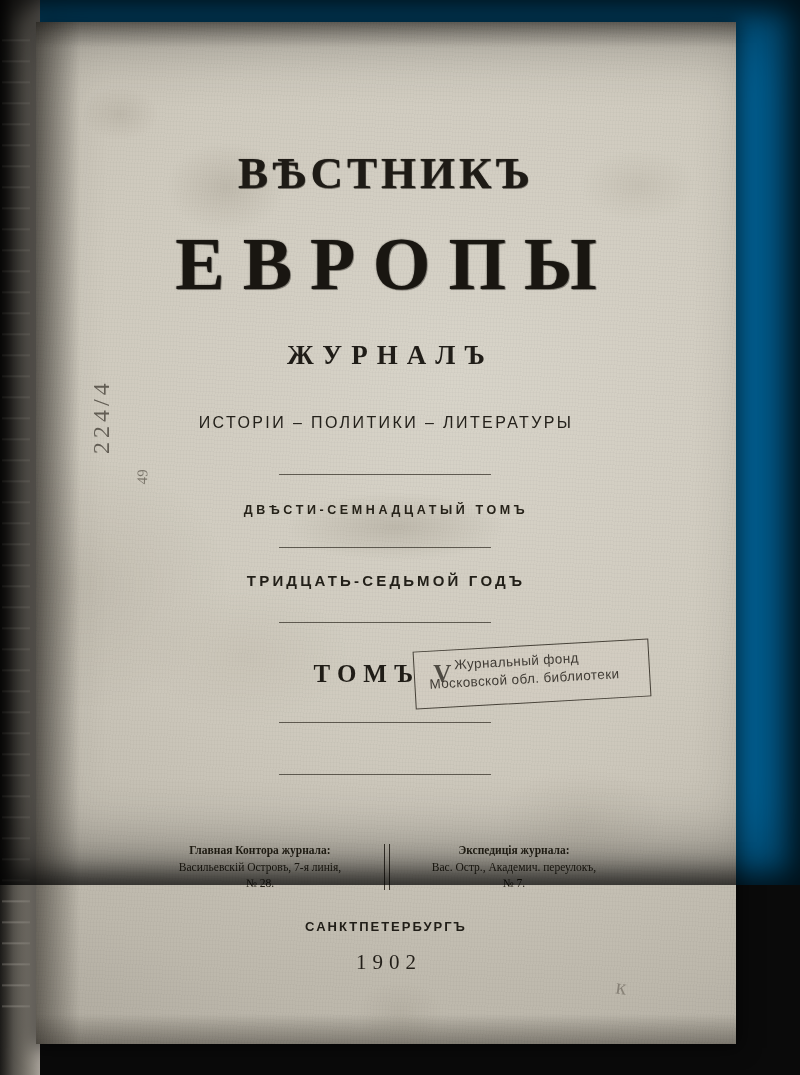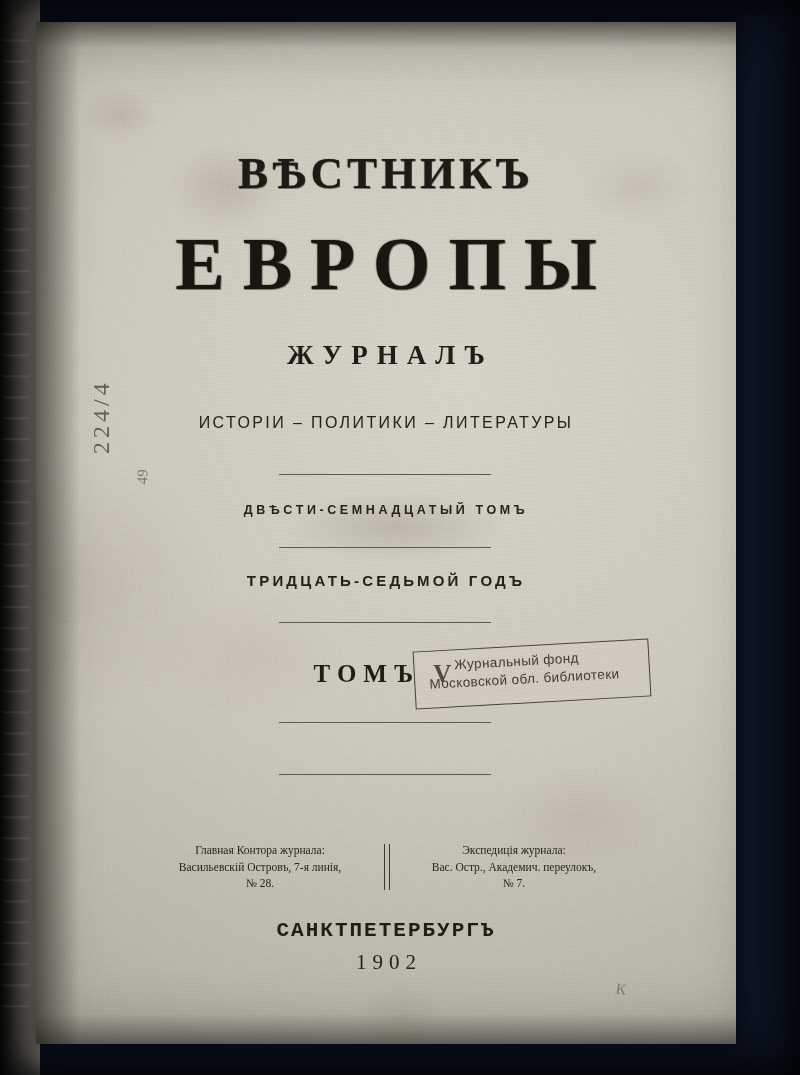--- a/index.html
+++ b/index.html
@@ -12,22 +12,22 @@
     width: 800px;
     height: 1075px;
     overflow: hidden;
     font-family: "Liberation Serif", serif;
   }
 
   
   .scan {
     position: relative;
     width: 800px;
-    height: 1075px;
-    background: #0f172a;
+    height: 885px;
+    background: #0369a1;
   }
 
   
   .scan::after {
     content: "";
     position: absolute;
     inset: 0;
     pointer-events: none;
     box-shadow:
       inset 0 0 28px 10px rgba(0,0,0,0.75),
@@ -249,21 +249,21 @@
     align-items: flex-start;
     justify-content: center;
   }
   .office {
     width: 238px;
     font-family: "Liberation Serif", serif;
     font-size: 11.5px;
     line-height: 1.45;
     color: #282419;
   }
-  .office .oh { font-weight: normal; }
+  .office .oh { font-weight: bold; }
   .divider-bars {
     width: 16px;
     align-self: stretch;
     position: relative;
   }
   .divider-bars::before,
   .divider-bars::after {
     content: "";
     position: absolute;
     top: 2px;
@@ -271,23 +271,23 @@
     width: 0;
     border-left: 1.3px solid #3d382f;
   }
   .divider-bars::before { left: 5px; }
   .divider-bars::after  { left: 10px; }
 
   .t-city {
     position: absolute;
     left: 0; right: 0;
     top: 897px;
-    font-family: Liberation Mono, monospace;
-    font-weight: bold;
-    font-size: 21px;
+    font-family: Liberation Sans, sans-serif;
+    font-weight: bold;
+    font-size: 13px;
     letter-spacing: 2px;
     color: #201d17;
   }
   .t-year {
     position: absolute;
     left: 0; right: 0;
     top: 928px;
     font-family: "Liberation Serif", serif;
     font-size: 21px;
     letter-spacing: 6px;

